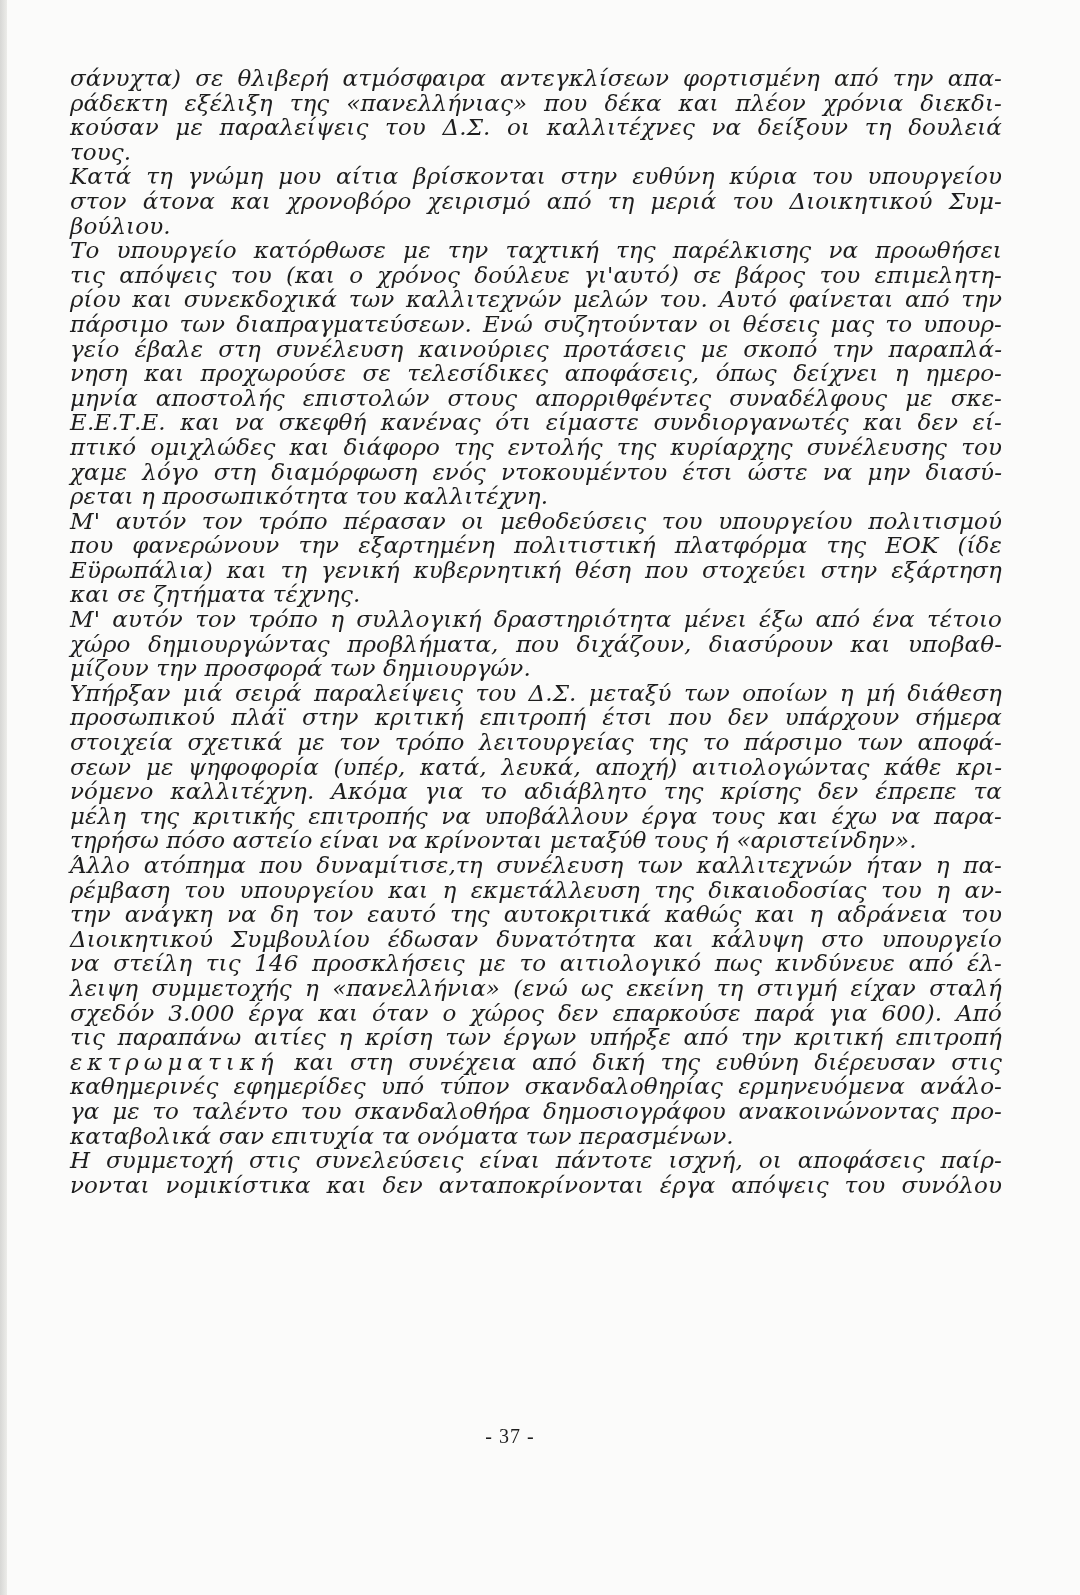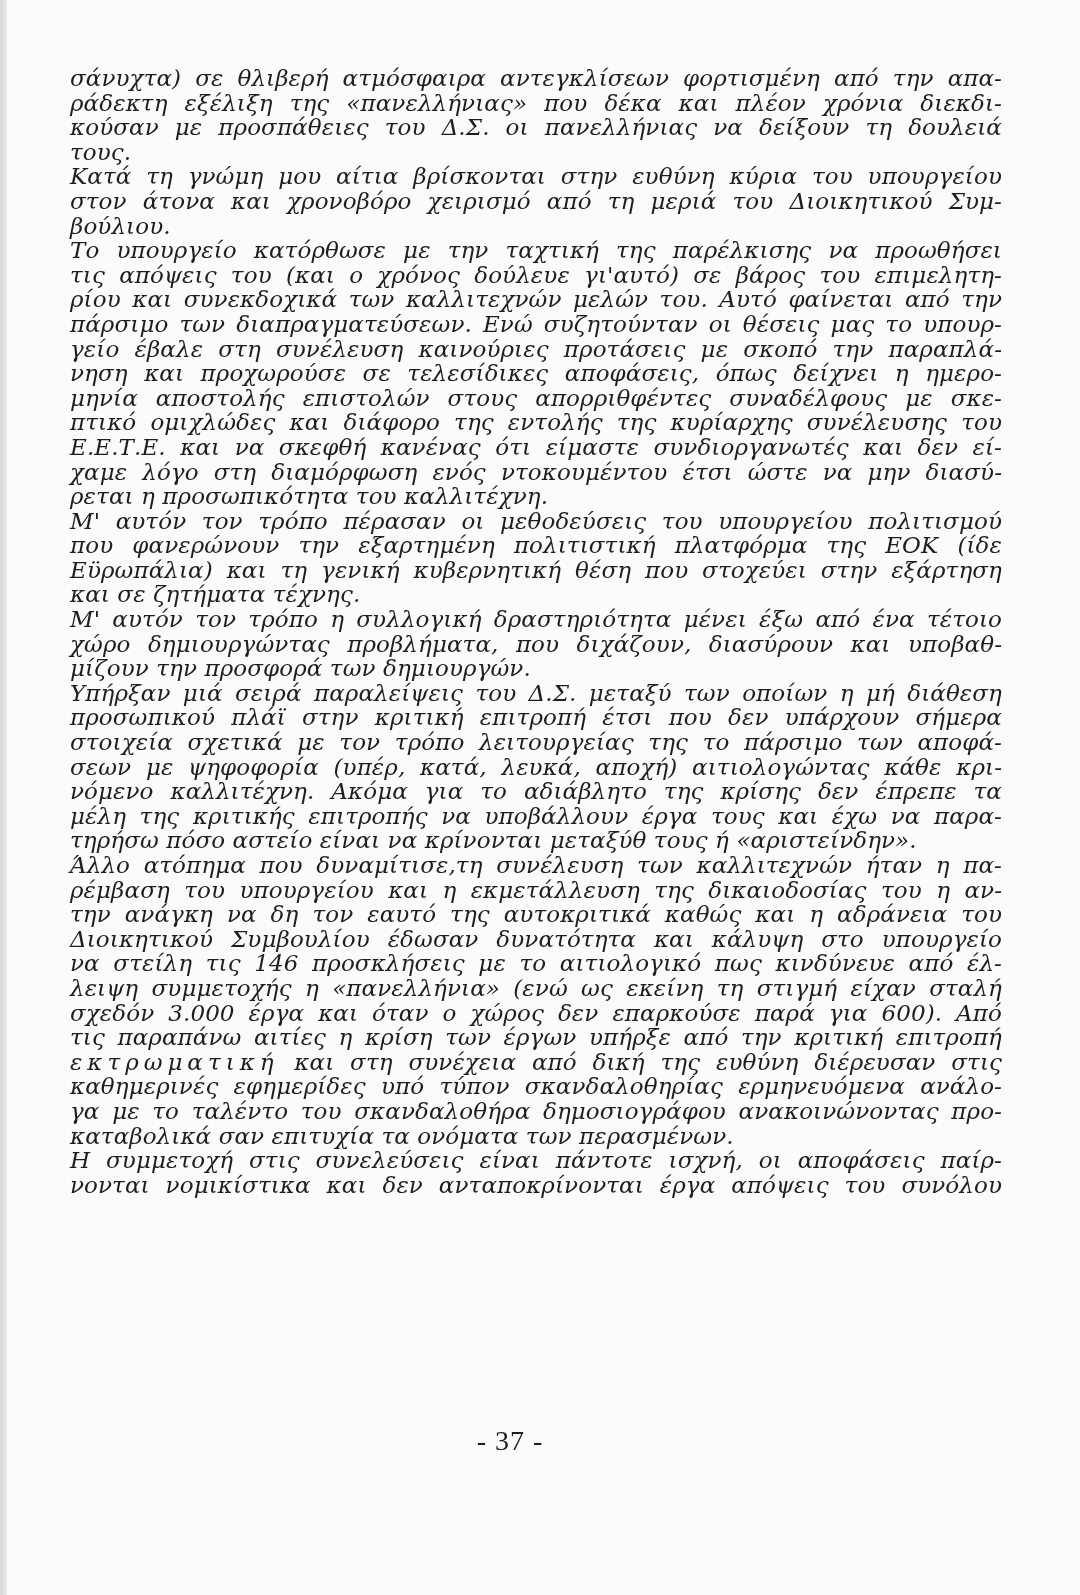--- a/index.html
+++ b/index.html
@@ -46,47 +46,47 @@
     .line .spaced {
       letter-spacing: 5px;
     }
     .page-number {
       position: absolute;
       left: 0;
       width: 1020px;
       top: 1425px;
       text-align: center;
       font-family: "Liberation Serif", "DejaVu Serif", serif;
-      font-size: 28px;
+      font-size: 20px;
       color: #1e1e1e;
       letter-spacing: 1px;
     }
   </style>
 </head>
 <body>
 
 <div class="binding-strip"></div>
 
 <div class="page-body">
   <span class="line">σάνυχτα) σε θλιβερή ατμόσφαιρα αντεγκλίσεων φορτισμένη από την απα-</span>
   <span class="line">ράδεκτη εξέλιξη της «πανελλήνιας» που δέκα και πλέον χρόνια διεκδι-</span>
-  <span class="line">κούσαν με προσπάθειες του Δ.Σ. οι πανελλήνιας να δείξουν τη δουλειά</span>
+  <span class="line">κούσαν με παραλείψεις του Δ.Σ. οι καλλιτέχνες να δείξουν τη δουλειά</span>
   <span class="line last">τους.</span>
   <span class="line">Κατά τη γνώμη μου αίτια βρίσκονται στην ευθύνη κύρια του υπουργείου</span>
   <span class="line">στον άτονα και χρονοβόρο χειρισμό από τη μεριά του Διοικητικού Συμ-</span>
   <span class="line last">βούλιου.</span>
   <span class="line">Το υπουργείο κατόρθωσε με την ταχτική της παρέλκισης να προωθήσει</span>
   <span class="line">τις απόψεις του (και ο χρόνος δούλευε γι'αυτό) σε βάρος του επιμελητη-</span>
   <span class="line">ρίου και συνεκδοχικά των καλλιτεχνών μελών του. Αυτό φαίνεται από την</span>
   <span class="line">πάρσιμο των διαπραγματεύσεων. Ενώ συζητούνταν οι θέσεις μας το υπουρ-</span>
   <span class="line">γείο έβαλε στη συνέλευση καινούριες προτάσεις με σκοπό την παραπλά-</span>
   <span class="line">νηση και προχωρούσε σε τελεσίδικες αποφάσεις, όπως δείχνει η ημερο-</span>
   <span class="line">μηνία αποστολής επιστολών στους απορριθφέντες συναδέλφους με σκε-</span>
+  <span class="line">Ε.Ε.Τ.Ε. και να σκεφθή κανένας ότι είμαστε συνδιοργανωτές και δεν εί-</span>
   <span class="line">πτικό ομιχλώδες και διάφορο της εντολής της κυρίαρχης συνέλευσης του</span>
-  <span class="line">Ε.Ε.Τ.Ε. και να σκεφθή κανένας ότι είμαστε συνδιοργανωτές και δεν εί-</span>
   <span class="line">χαμε λόγο στη διαμόρφωση ενός ντοκουμέντου έτσι ώστε να μην διασύ-</span>
   <span class="line last">ρεται η προσωπικότητα του καλλιτέχνη.</span>
   <span class="line">Μ' αυτόν τον τρόπο πέρασαν οι μεθοδεύσεις του υπουργείου πολιτισμού</span>
   <span class="line">που φανερώνουν την εξαρτημένη πολιτιστική πλατφόρμα της ΕΟΚ (ίδε</span>
   <span class="line">Εϋρωπάλια) και τη γενική κυβερνητική θέση που στοχεύει στην εξάρτηση</span>
   <span class="line last">και σε ζητήματα τέχνης.</span>
   <span class="line">Μ' αυτόν τον τρόπο η συλλογική δραστηριότητα μένει έξω από ένα τέτοιο</span>
   <span class="line">χώρο δημιουργώντας προβλήματα, που διχάζουν, διασύρουν και υποβαθ-</span>
   <span class="line last">μίζουν την προσφορά των δημιουργών.</span>
   <span class="line">Υπήρξαν μιά σειρά παραλείψεις του Δ.Σ. μεταξύ των οποίων η μή διάθεση</span>

